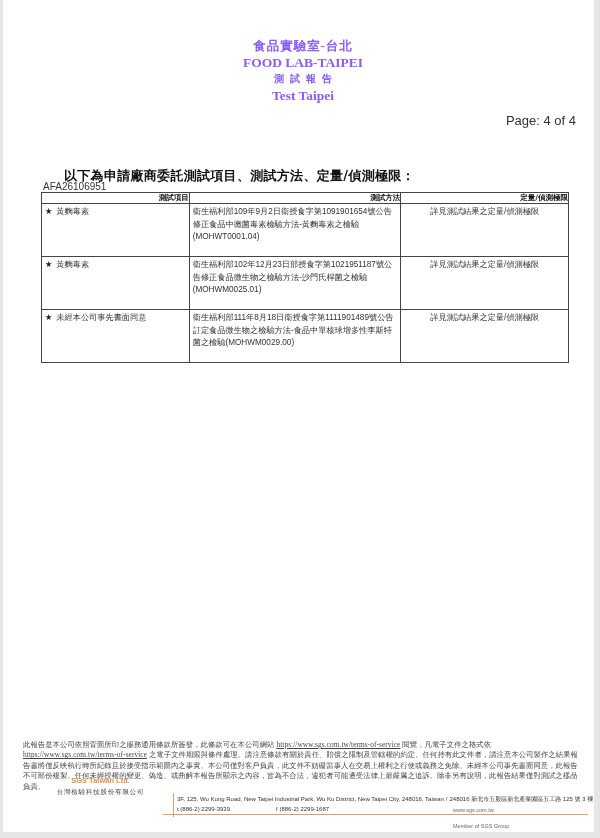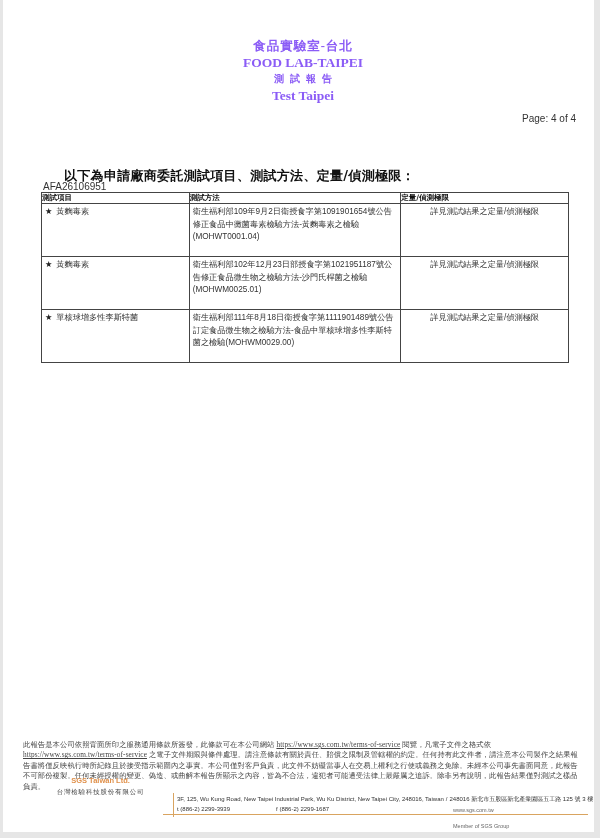--- a/index.html
+++ b/index.html
@@ -19,33 +19,33 @@
     }
     .logo-hline { position: absolute; left: 0; top: 50px; width: 113px; height: 1px; background: #d9a460; }
     .logo-vline { position: absolute; left: 95px; top: 2px; width: 1px; height: 59px; background: #d9a460; }
 
     
     .header { position: absolute; left: 200px; top: 38px; width: 200px; text-align: center; font-family: "Liberation Serif", "DejaVu Serif", serif; color: #8b5cf6; }
     .header .zh1 { font-size: 12.5px; font-weight: bold; letter-spacing: 1px; line-height: 16px; }
     .header .en1 { font-size: 13.5px; font-weight: bold; line-height: 17px; }
     .header .zh2 { font-size: 10px; font-weight: bold; letter-spacing: 6px; line-height: 16px; padding-left: 6px; }
     .header .en2 { font-size: 13.5px; font-weight: bold; line-height: 18px; }
-    .page-no { position: absolute; right: 18px; top: 113px; font-size: 10px; color: #333; }
+    .page-no { position: absolute; right: 18px; top: 113px; font-size: 13px; color: #333; }
 
     
     .intro { position: absolute; left: 61px; top: 167px; font-size: 13px; font-weight: bold; font-family: "DejaVu Serif", serif; color: #111; letter-spacing: 0.3px; }
     .report-no { position: absolute; left: 40px; top: 181px; font-size: 10px; color: #333; }
 
     
     table.tests {
       position: absolute; left: 38px; top: 192px; width: 528px;
       border-collapse: collapse; font-size: 8.2px; color: #333;
     }
     table.tests th, table.tests td { border: 1px solid #444; vertical-align: top; }
-    table.tests th { font-weight: bold; font-family: "DejaVu Serif", serif; font-size: 7.5px; height: 11px; line-height: 10px; text-align: left; color: #111; }
+    table.tests th { font-weight: bold; font-family: "DejaVu Serif", serif; font-size: 7.5px; height: 11px; line-height: 10px; text-align: right; color: #111; }
     table.tests td { height: 53px; padding: 2px 3px; line-height: 12.5px; }
     col.c1 { width: 148px; } col.c2 { width: 212px; } col.c3 { width: 168px; }
     td.item .star { margin-right: 4px; color: #222; }
     td.limit { text-align: center; }
 
     
     .disclaimer { position: absolute; left: 20px; top: 740px; width: 560px; font-size: 7.3px; line-height: 10.4px; color: #444; letter-spacing: 0.1px; font-family: Liberation Serif, serif; }
     .disclaimer .link { color: #444; text-decoration: underline; }
     .footer-company { position: absolute; left: 40px; top: 776px; width: 115px; text-align: center; }
     .footer-company .en { font-size: 7.5px; font-weight: bold; color: #e0904a; line-height: 10px; }
@@ -95,21 +95,21 @@
         <td class="item"><span class="star">★</span><span>黃麴毒素</span></td>
         <td>衛生福利部109年9月2日衛授食字第1091901654號公告修正食品中黴菌毒素檢驗方法-黃麴毒素之檢驗(MOHWT0001.04)</td>
         <td class="limit">詳見測試結果之定量/偵測極限</td>
       </tr>
       <tr>
         <td class="item"><span class="star">★</span><span>黃麴毒素</span></td>
         <td>衛生福利部102年12月23日部授食字第1021951187號公告修正食品微生物之檢驗方法-沙門氏桿菌之檢驗(MOHWM0025.01)</td>
         <td class="limit">詳見測試結果之定量/偵測極限</td>
       </tr>
       <tr>
-        <td class="item"><span class="star">★</span><span>單核球增多性李斯特菌</span></td>
+        <td class="item"><span class="star">★</span><span>未經本公司事先書面同意</span></td>
         <td>衛生福利部111年8月18日衛授食字第1111901489號公告訂定食品微生物之檢驗方法-食品中單核球增多性李斯特菌之檢驗(MOHWM0029.00)</td>
         <td class="limit">詳見測試結果之定量/偵測極限</td>
       </tr>
     </tbody>
   </table>
 
   <div class="disclaimer">
     <span>此報告是本公司依照背面所印之服務通用條款所簽發，此條款可在本公司網站 </span><span class="link">https://www.sgs.com.tw/terms-of-service</span><span> 閱覽，凡電子文件之格式依 </span><span class="link">https://www.sgs.com.tw/terms-of-service</span><span> 之電子文件期限與條件處理。請注意條款有關於責任、賠償之限制及管轄權的約定。任何持有此文件者，請注意本公司製作之結果報告書將僅反映執行時所紀錄且於接受指示範圍內之事實。本公司僅對客戶負責，此文件不妨礙當事人在交易上權利之行使或義務之免除。未經本公司事先書面同意，此報告不可部份複製。任何未經授權的變更、偽造、或曲解本報告所顯示之內容，皆為不合法，違犯者可能遭受法律上最嚴厲之追訴。除非另有說明，此報告結果僅對測試之樣品負責。</span>
   </div>
 

